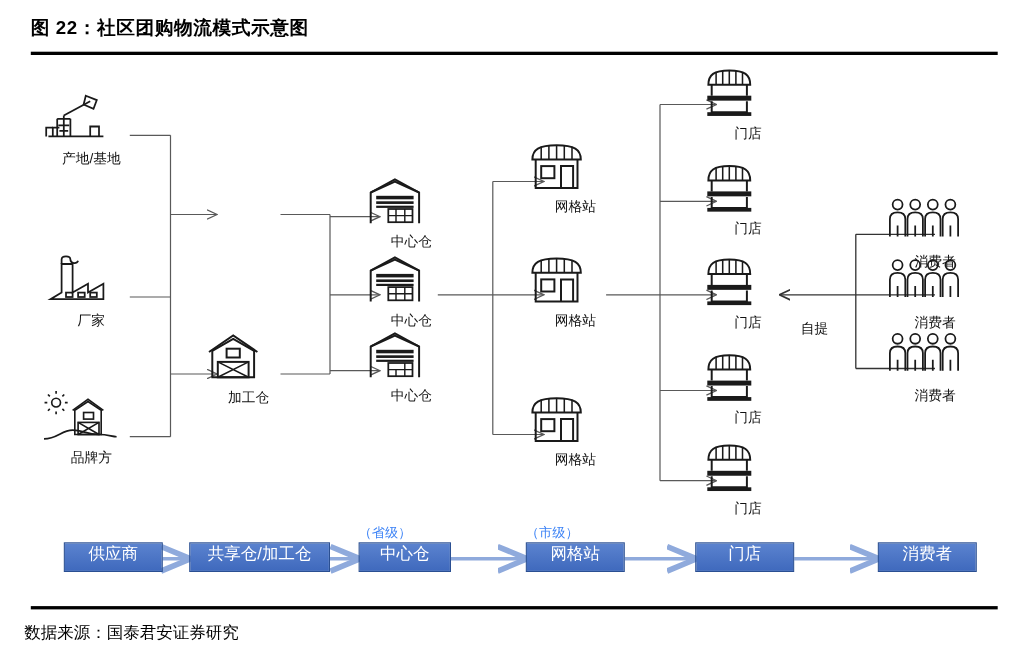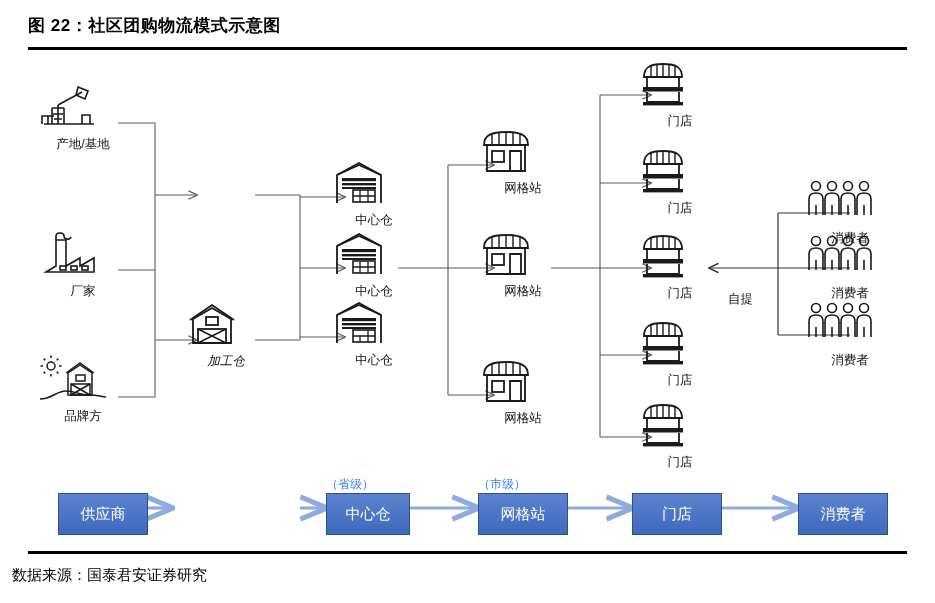--- a/index.html
+++ b/index.html
@@ -15,40 +15,40 @@
     font-size:17px;font-weight:bold;letter-spacing:.5px;color:#000;
     white-space:nowrap;
   }
   .rule-top{
     position:absolute;left:28px;top:47px;width:879px;height:3px;background:#000;
   }
   .rule-bottom{
     position:absolute;left:28px;top:551px;width:879px;height:3px;background:#000;
   }
   .source{
-    position:absolute;left:12px;top:566px;font-size:15px;color:#000;white-space:nowrap;
+    position:absolute;left:22px;top:566px;font-size:15px;color:#000;white-space:nowrap;
   }
 
   .canvas{position:absolute;left:0;top:55px;width:935px;height:490px;}
   .canvas svg{position:absolute;left:0;top:0;}
 
   .node{position:absolute;text-align:center;width:90px;}
   .node .ico{height:52px;display:flex;align-items:flex-end;justify-content:center;}
   .node .lbl{font-size:12.5px;line-height:15px;margin-top:2px;white-space:nowrap;color:#111;}
 
   .edge-label{
     position:absolute;font-size:12.5px;color:#111;white-space:nowrap;margin-top:44px;
   }
 
   
   .flow{position:absolute;left:0;top:489px;width:935px;height:56px;}
   .fbox{
-    position:absolute;height:42px;border:1px solid #2a4f92;
+    position:absolute;height:27px;border:1px solid #2a4f92;
     background:linear-gradient(180deg,#5b83cf 0%,#3f69bd 100%);
-    color:#fff;font-size:15px;display:flex;align-items:center;justify-content:center;
+    color:#fff;font-size:15px;display:flex;align-items:flex-start;justify-content:center;
     box-sizing:border-box;white-space:nowrap;
   }
   .ftag{
     position:absolute;font-size:12px;color:#3b82f6;white-space:nowrap;text-align:left;
   }
 </style>
 </head>
 <body>
 
 <div class="page">
@@ -151,21 +151,21 @@
           <rect x="38" y="20" width="9" height="6"></rect>
           <rect x="33" y="29" width="19" height="11"></rect>
           <path d="M33 29 L52 40 M52 29 L33 40"></path>
           <path d="M2 44 C14 44 18 36 28 36 C38 36 40 40 52 40 C60 40 64 42 68 42"></path>
         </svg>
       </div>
       <div class="lbl">品牌方</div>
     </div>
 
 
-    <div class="node" style="left:181px;top:245px;font-style:italic;">
+    <div class="node" style="left:181px;top:245px;">
       <div class="ico">
         <svg width="62" height="48" viewBox="0 0 62 48" fill="none" stroke="#1a1a1a" stroke-width="1.8">
           <path d="M12 43 V19 L31 8 L50 19 V43 Z"></path>
           <path d="M9 20 L31 5 L53 20"></path>
           <rect x="25" y="17" width="12" height="8"></rect>
           <rect x="17" y="29" width="28" height="14"></rect>
           <path d="M17 29 L45 43 M45 29 L17 43" stroke-width="1.4"></path>
         </svg>
       </div>
       <div class="lbl">加工仓</div>
@@ -390,20 +390,23 @@
         <path d="M410,19 H478" marker-end="url(#fa)"></path>
         <path d="M568,19 H632" marker-end="url(#fa)"></path>
         <path d="M722,19 H798" marker-end="url(#fa)"></path>
       </g>
     </svg>
 
     <div class="fbox" style="left:58px;top:4px;width:90px;">
       <span>供应商</span>
     </div>
 
+    <div class="fbox" style="left:172px;top:4px;width:128px;">
+      <span>共享仓/加工仓</span>
+    </div>
 
     <div class="ftag" style="left:326px;top:-13px;width:84px;">（省级）</div>
     <div class="fbox" style="left:326px;top:4px;width:84px;">
       <span>中心仓</span>
     </div>
 
     <div class="ftag" style="left:478px;top:-13px;width:90px;">（市级）</div>
     <div class="fbox" style="left:478px;top:4px;width:90px;">
       <span>网格站</span>
     </div>

